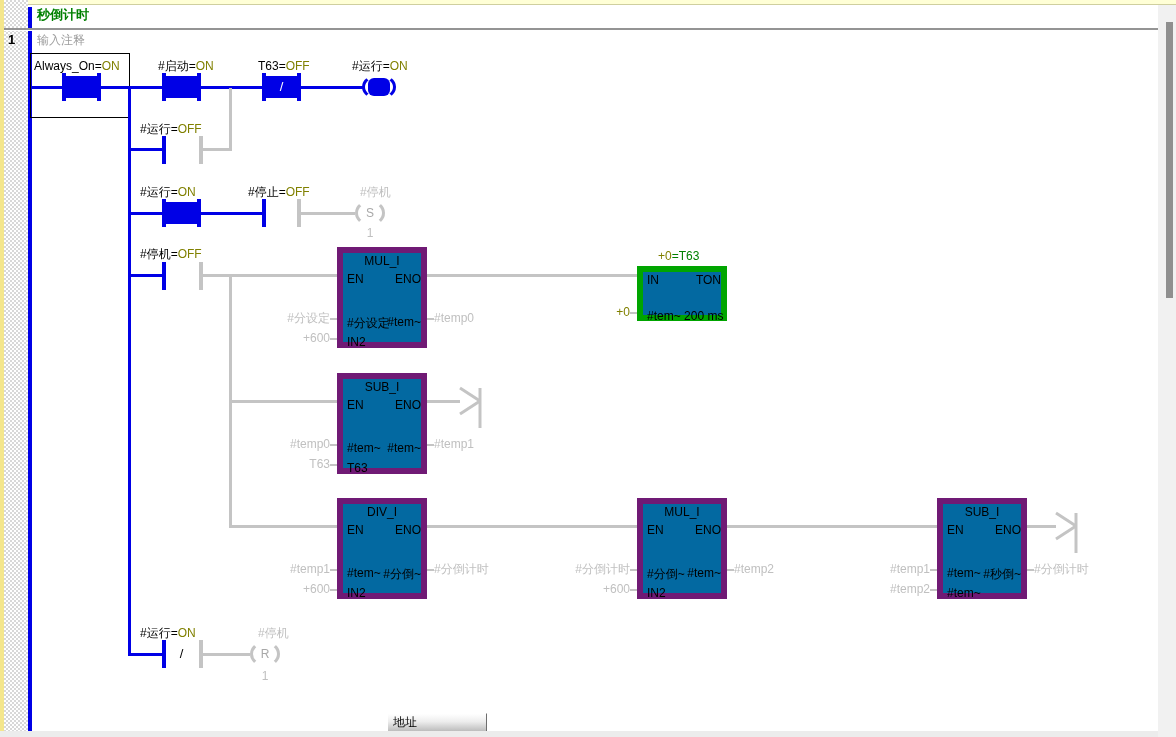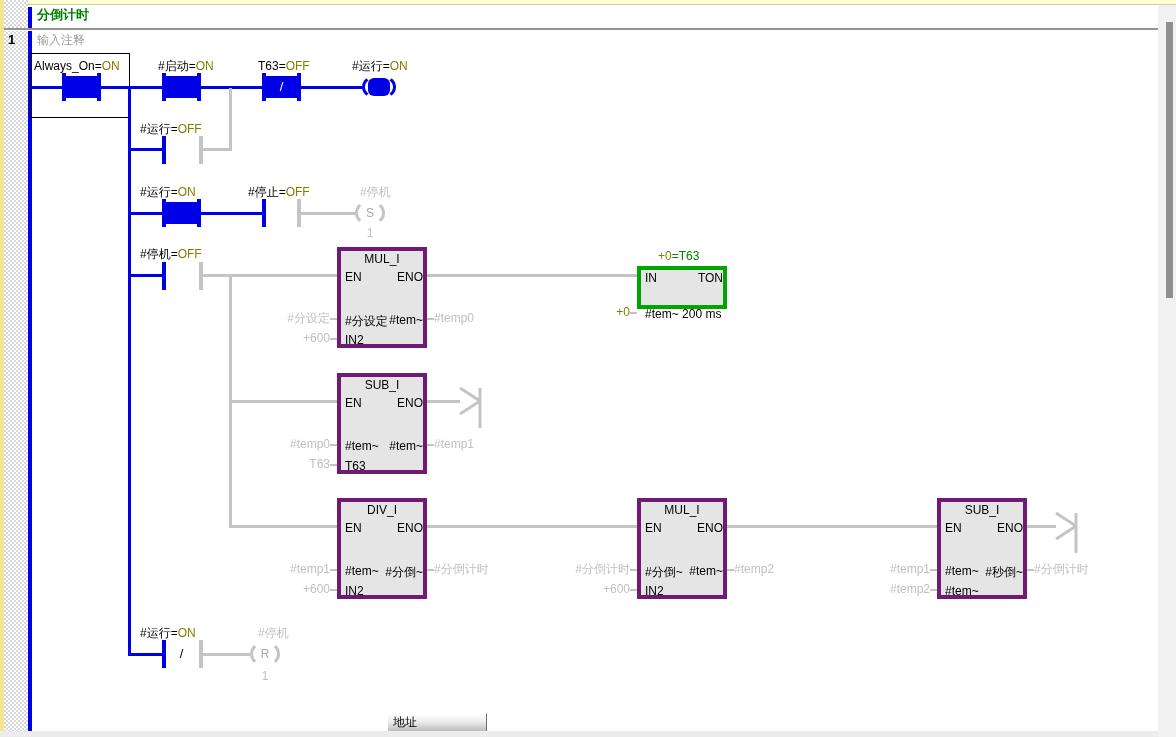--- a/index.html
+++ b/index.html
@@ -17,22 +17,22 @@
   
   .lbl{position:absolute;white-space:nowrap;line-height:14px}
   .gry{color:#C0C0C0}
   .dim{color:#9e9e9e}
   .val{color:#808000}
   .grn{color:#008000}
   .rlbl{width:140px;text-align:right}
   .ctr{text-align:center}
   .tick{position:absolute;width:7px;height:2px;background:#C4C4C4}
   
-  .fbox{position:absolute;width:90px;height:101px;background:#e5e5e5;border:4px solid #701a75}
-  .fbox.gn{border-color:#00A500;height:43px}
+  .fbox{position:absolute;width:90px;height:101px;background:#0369a1;border:6px solid #701a75}
+  .fbox.gn{border-color:#00A500;height:55px}
   .fbox>div{position:absolute;white-space:nowrap}
   .bt{left:0;width:100%;text-align:center;top:1px}
   .bl{left:4px}
   .br{right:0;text-align:left}
   .t1{top:1px}.t19{top:19px}.t37{top:37px}.t62{top:62px}.t82{top:82px}
   
   .coil{position:absolute;width:30px;height:26px;border:3px solid;border-radius:50%;border-color:transparent #C4C4C4}
   .coil.blue{width:34px;border-color:transparent #0000E6}
   .coil .cf{position:absolute;left:3px;right:3px;top:1px;bottom:1px;background:#0000E6;border-radius:6px}
   .coil span{position:absolute;left:0;right:0;top:2px;text-align:center;color:#A8A8A8;line-height:16px;font-size:12px}
@@ -56,21 +56,21 @@
 </style>
 </head>
 <body>
 
 <div id="root">
 
   <div class="topstrip"></div>
   <div class="leftstrip"></div>
   <div class="gutter"></div>
   <div class="rail"></div>
-  <div class="lbl grn" style="left:37px;top:8px;font-weight:bold;font-size:13px">分倒计时</div>
+  <div class="lbl grn" style="left:37px;top:8px;font-weight:bold;font-size:13px">秒倒计时</div>
   <div class="groove1"></div>
   <div class="groove2"></div>
   <div class="lbl" style="left:8px;top:33px;font-weight:bold;font-size:13px">1</div>
   <div class="lbl dim" style="left:37px;top:33px">输入注释</div>
 
   <div class="selbox" style="left:30px;top:53px;width:100px;height:65px"></div>
   <div class="lbl" style="left:34px;top:59px"><span>Always_On=</span><span class="val">ON</span></div>
   <div class="lbl" style="left:158px;top:59px"><span>#启动=</span><span class="val">ON</span></div>
   <div class="lbl" style="left:258px;top:59px"><span>T63=</span><span class="val">OFF</span></div>
   <div class="lbl" style="left:352px;top:59px"><span>#运行=</span><span class="val">ON</span></div>

